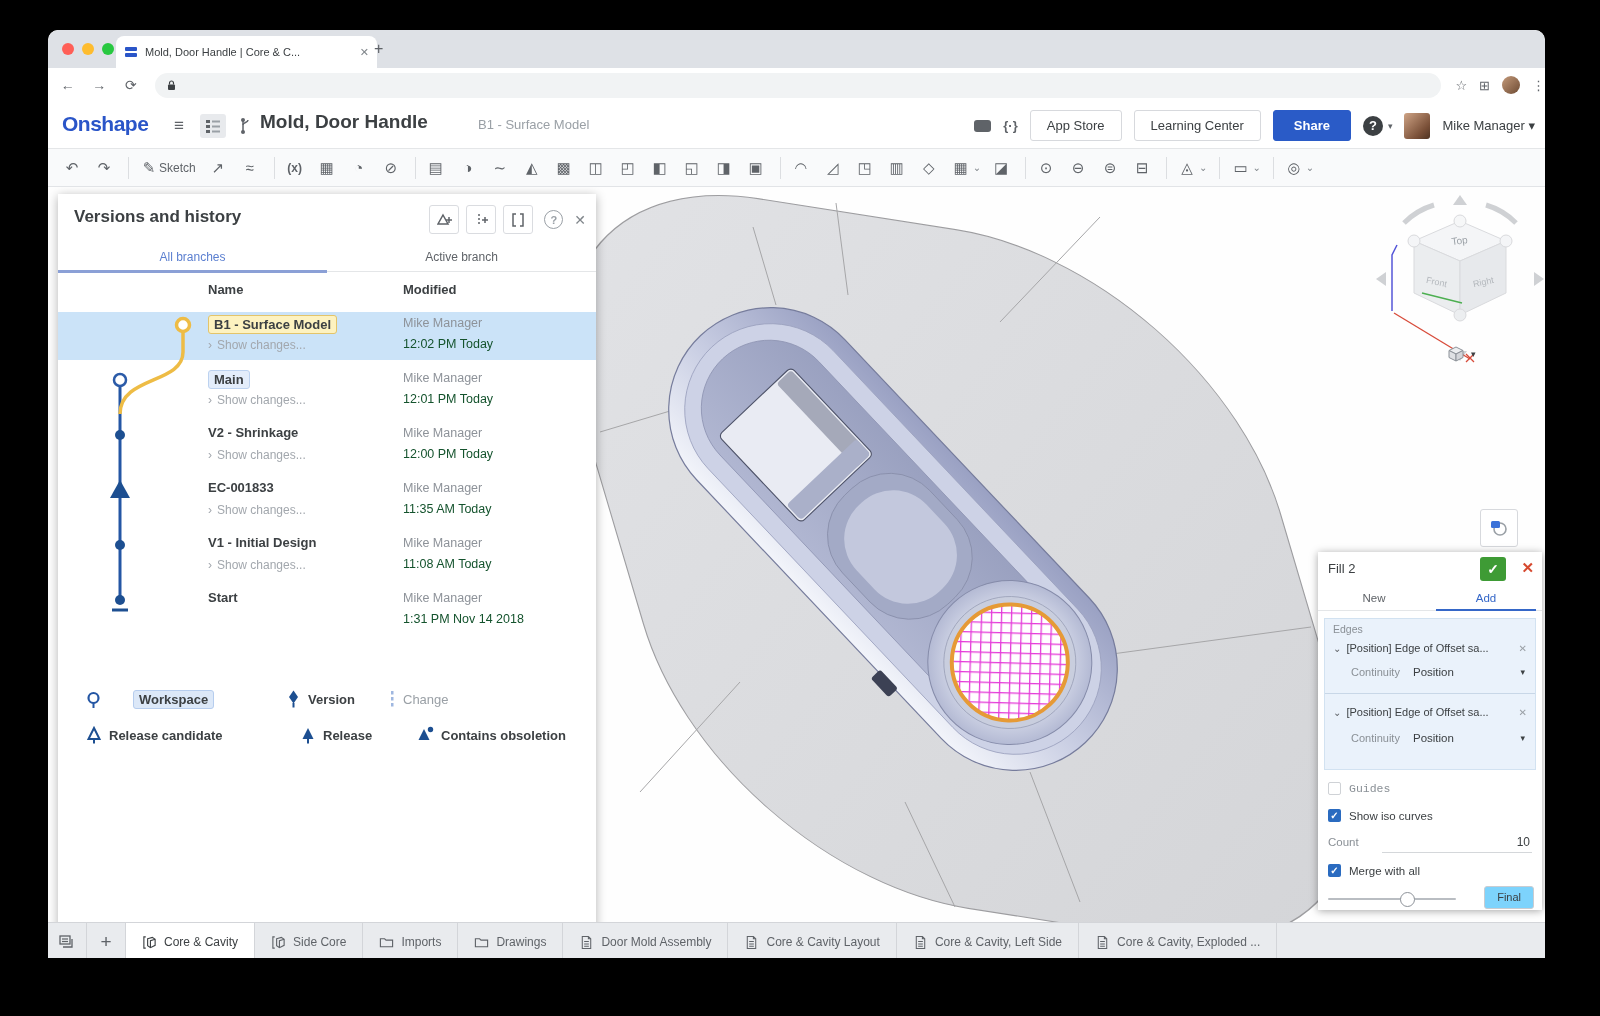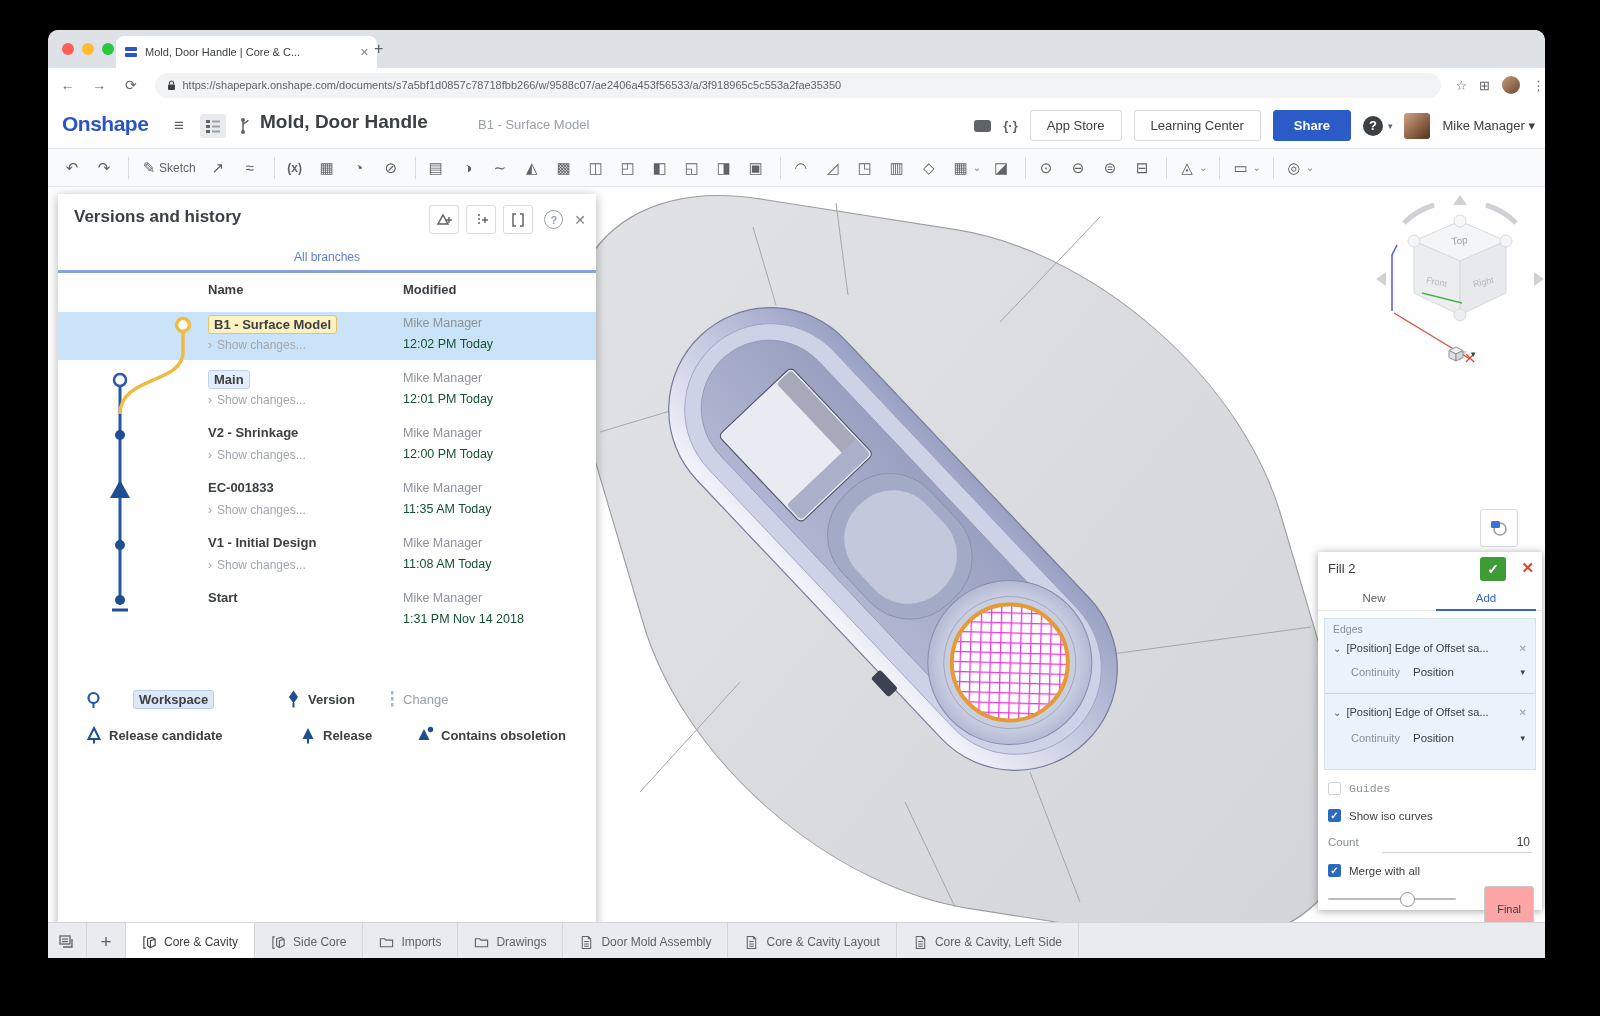--- a/index.html
+++ b/index.html
@@ -128,22 +128,22 @@
   .fd-div{position:absolute;left:0;right:0;height:1px;background:#c8d7e7;}
   .cbrow{position:absolute;left:10px;display:flex;align-items:center;gap:8px;}
   .cbox{width:13px;height:13px;border-radius:2px;box-sizing:border-box;}
   .cbox.off{border:1.5px solid #cfd2d6;background:#fff;}
   .cbox.on{background:#2a6bc0;color:#fff;font-size:10px;font-weight:700;text-align:center;line-height:13px;}
   .fd-countlbl{position:absolute;left:10px;top:284px;color:#8a9096;}
   .fd-countval{position:absolute;right:12px;top:283px;font-size:12px;color:#3c4043;}
   .fd-countline{position:absolute;left:64px;right:10px;top:300px;height:1px;background:#d4d7da;}
   .fd-slider{position:absolute;left:10px;top:346px;width:128px;height:2px;background:#b9bdc2;border-radius:1px;}
   .fd-knob{position:absolute;left:72px;top:-6px;width:13px;height:13px;background:#fff;border:1.5px solid #8d9299;border-radius:50%;}
-  .fd-final{position:absolute;right:8px;top:334px;height:21px;line-height:21px;padding:12px 12px;border:1px solid #c9ccd1;
-            border-radius:3px;font-size:11px;color:#3c4043;background:#fca5a5;margin-left:22px;}
+  .fd-final{position:absolute;right:8px;top:334px;height:21px;line-height:21px;padding:0 12px;border:1px solid #c9ccd1;
+            border-radius:3px;font-size:11px;color:#3c4043;background:#7dd3fc;margin-left:22px;}
 
   
   .bottombar{position:relative;height:38px;background:#e9ebee;border-top:1px solid #d3d5d9;display:flex;align-items:stretch;}
   .bb-btn{width:38px;display:flex;align-items:center;justify-content:center;color:#5f6368;border-right:1px solid #d3d5d9;}
   .bb-plus{font-size:19px;}
   .btabb{display:flex;align-items:center;gap:7px;padding:0 16px;font-size:12px;color:#5f6368;
          border-right:1px solid #d3d5d9;white-space:nowrap;position:relative;}
   .btabb.active{background:#fff;color:#3c4043;}
   .btabb.active::after{content:"";position:absolute;left:0;right:0;bottom:0;height:3px;background:#9fb2d8;}
   .bticon{flex:0 0 auto;}
@@ -187,21 +187,20 @@
 
     <div class="urlrow">
       <span class="navbtn">←</span>
       <span class="navbtn">→</span>
       <span class="navbtn">⟳</span>
       <div class="urlpill">
         <svg class="locksvg" width="9" height="11" viewBox="0 0 9 11">
           <rect x="1" y="4.5" width="7" height="5.5" rx="1" fill="#3c4043"></rect>
           <path d="M2.5 4.5 V3 a2 2 0 0 1 4 0 V4.5" fill="none" stroke="#3c4043" stroke-width="1.2"></path>
         </svg>
-        <span class="urltext">https://shapepark.onshape.com/documents/s7a5bf1d0857c78718fbb266/w/9588c07/ae2406a453f56533/a/3f918965c5c553a2fae35350</span>
       </div>
       <div class="urlicons">
         <span>☆</span>
         <span>⊞</span>
         <span class="miniavatar"></span>
         <span>⋮</span>
       </div>
     </div>
 
     <div class="appheader">
@@ -623,20 +622,21 @@
               <path d="M5 1 H2 V13 H5 M9 1 H12 V13 H9" fill="none" stroke="#5f6368" stroke-width="1.5"></path>
             </svg>
           </div>
           <div class="vp-info">?</div>
           <div class="vp-close">✕</div>
         </div>
         <div class="vp-tabs">
 
             <div class="ptab active">All branches</div>
 
+            <div class="ptab">Active branch</div>
 
         </div>
         <div class="vp-colname">Name</div>
         <div class="vp-colmod">Modified</div>
 
         <div class="vrows">
           <div class="vrow selected">
             <div class="vname"><span class="badge badge-y">B1 - Surface Model</span></div>
             <div class="vchg"><span class="chev">›</span><span>Show changes...</span></div>
             <div class="vby">Mike Manager</div>
@@ -848,18 +848,24 @@
             <span>Core &amp; Cavity Layout</span>
           </div>
 
           <div class="btabb">
             <svg class="bticon" width="15" height="15">
               <use width="15" height="15" href="#i-doc"></use>
             </svg>
             <span>Core &amp; Cavity, Left Side</span>
           </div>
 
+          <div class="btabb">
+            <svg class="bticon" width="15" height="15">
+              <use width="15" height="15" href="#i-doc"></use>
+            </svg>
+            <span>Core &amp; Cavity, Exploded ...</span>
+          </div>
 
       </div>
     </div>
 
   </div>
 </div>
 
 </body></html>

